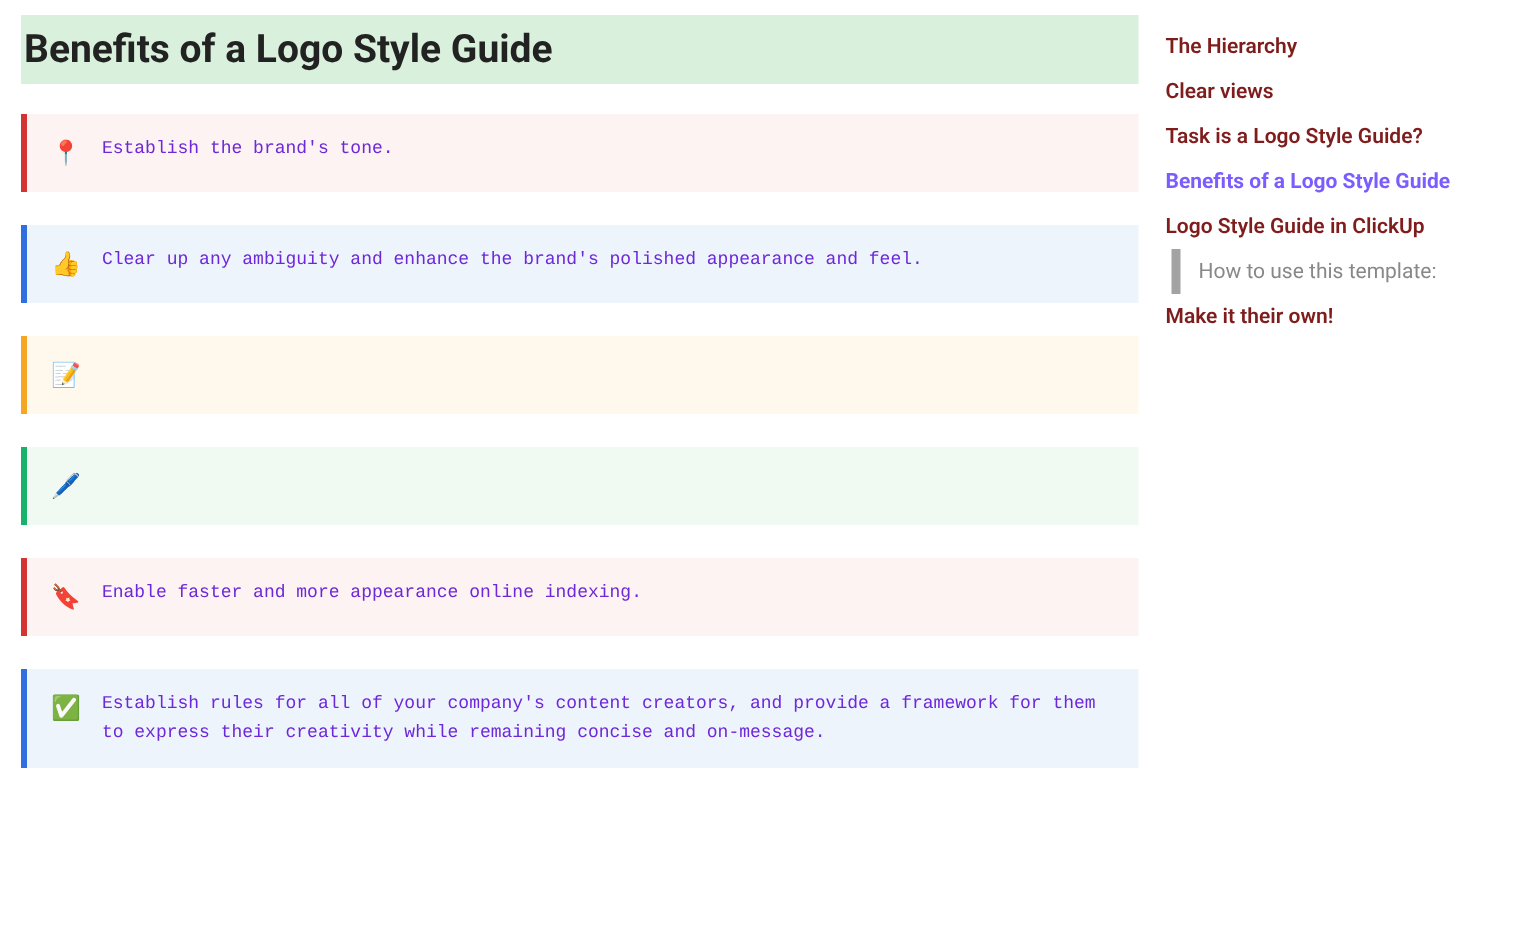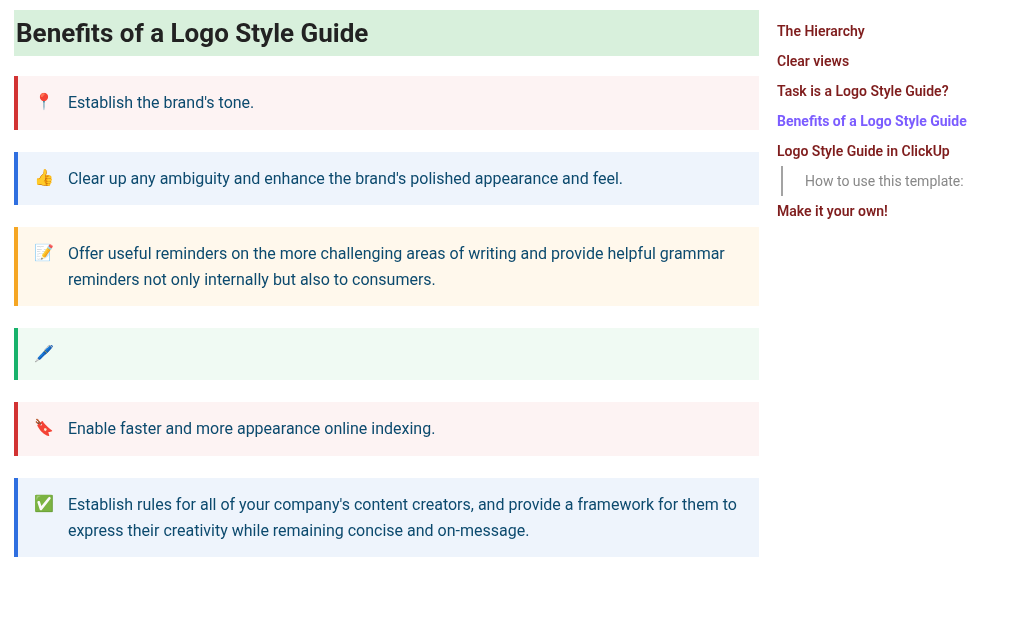--- a/index.html
+++ b/index.html
@@ -36,23 +36,24 @@
       margin-bottom: 22px;
     }
     .callout .icon {
       flex: 0 0 auto;
       margin-right: 14px;
       font-size: 16px;
       line-height: 1.5;
     }
     .callout .text {
       flex: 1;
-      font-size: 16px;
+      font-size: 12px;
       line-height: 1.6;
-      color: #0c4a6e;
+      color: #6d28d9;
+      font-family: Liberation Mono, monospace;
     }
     .c-red {
       border-left-color: #d23333;
       background: #fdf3f3;
     }
     .c-blue {
       border-left-color: #2f6fe0;
       background: #eef4fc;
     }
     .c-amber {
@@ -76,23 +77,23 @@
       color: #7f1d1d;
       font-weight: 600;
       padding: 7px 0;
       cursor: pointer;
     }
     .toc-item.active {
       color: #7b5cff;
       font-weight: 700;
     }
     .toc-sub {
-      border-left: 2px solid #a3a3a3;
+      border-left: 6px solid #a3a3a3;
       margin-left: 4px;
-      padding-left: 22px;
+      padding-left: 12px;
     }
     .toc-sub .toc-item {
       font-weight: 400;
       color: #888;
     }
   </style>
 </head>
 <body>
 
 <div class="main">
@@ -101,21 +102,20 @@
       <div class="callout c-red">
         <span class="icon">📍</span>
         <span class="text">Establish the brand's tone.</span>
       </div>
       <div class="callout c-blue">
         <span class="icon">👍</span>
         <span class="text">Clear up any ambiguity and enhance the brand's polished appearance and feel.</span>
       </div>
       <div class="callout c-amber">
         <span class="icon">📝</span>
-        <span class="text">Offer useful reminders on the more challenging areas of writing and provide helpful grammar reminders not only internally but also to consumers.</span>
       </div>
       <div class="callout c-green">
         <span class="icon">🖊️</span>
       </div>
       <div class="callout c-pink">
         <span class="icon">🔖</span>
         <span class="text">Enable faster and more appearance online indexing.</span>
       </div>
       <div class="callout c-blue">
         <span class="icon">✅</span>
@@ -127,15 +127,15 @@
 <div class="sidebar">
   <div id="toc">
       <div class="toc-item">The Hierarchy</div>
       <div class="toc-item">Clear views</div>
       <div class="toc-item">Task is a Logo Style Guide?</div>
       <div class="toc-item active">Benefits of a Logo Style Guide</div>
       <div class="toc-item">Logo Style Guide in ClickUp</div>
       <div class="toc-sub">
         <div class="toc-item">How to use this template:</div>
       </div>
-      <div class="toc-item">Make it your own!</div>
+      <div class="toc-item">Make it their own!</div>
     </div>
 </div>
 
 </body></html>

